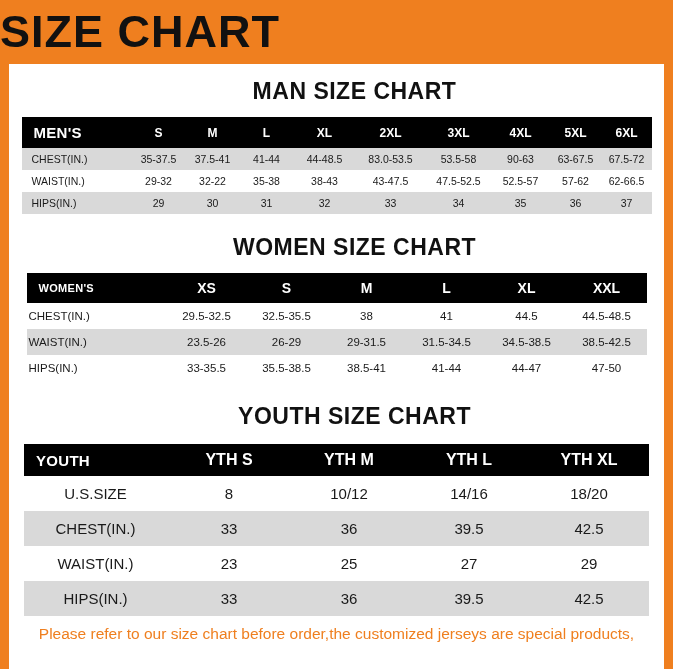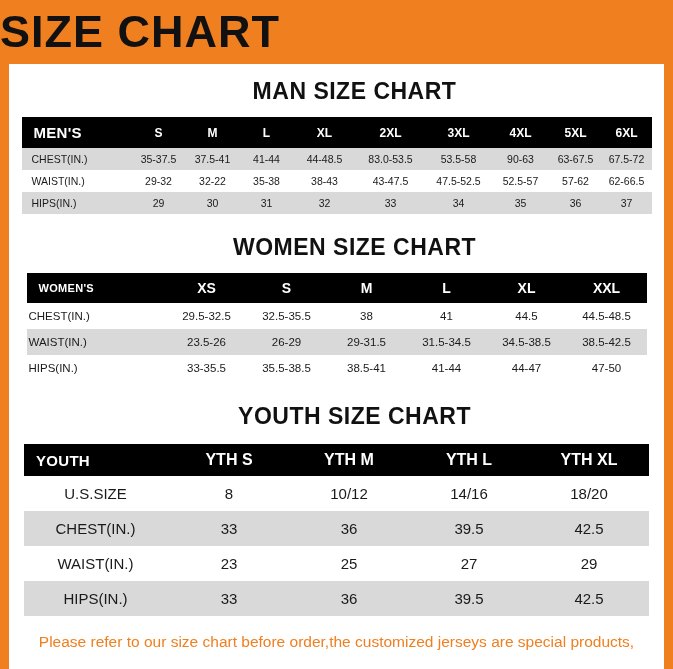--- a/index.html
+++ b/index.html
@@ -107,21 +107,21 @@
   #youth-chart thead th { font-size: 16px; }
   #youth-chart thead th.rowlabel { font-size: 15px; }
   #youth-chart tbody td { font-size: 15px; padding: 9px 2px; }
   #youth-chart tbody td.rowlabel { text-align: center; padding-left: 0; }
 
   
   .footer-note {
     position: absolute;
     left: 9px;
     right: 9px;
-    bottom: 8px;
+    bottom: 16px;
     text-align: center;
     color: #ef7f1f;
     font-size: 15.5px;
     line-height: 1.35;
     padding: 6px 4px 8px 4px;
     box-sizing: border-box;
   }
   .footer-note .line { display: block; white-space: nowrap; }
 </style>
 </head>

